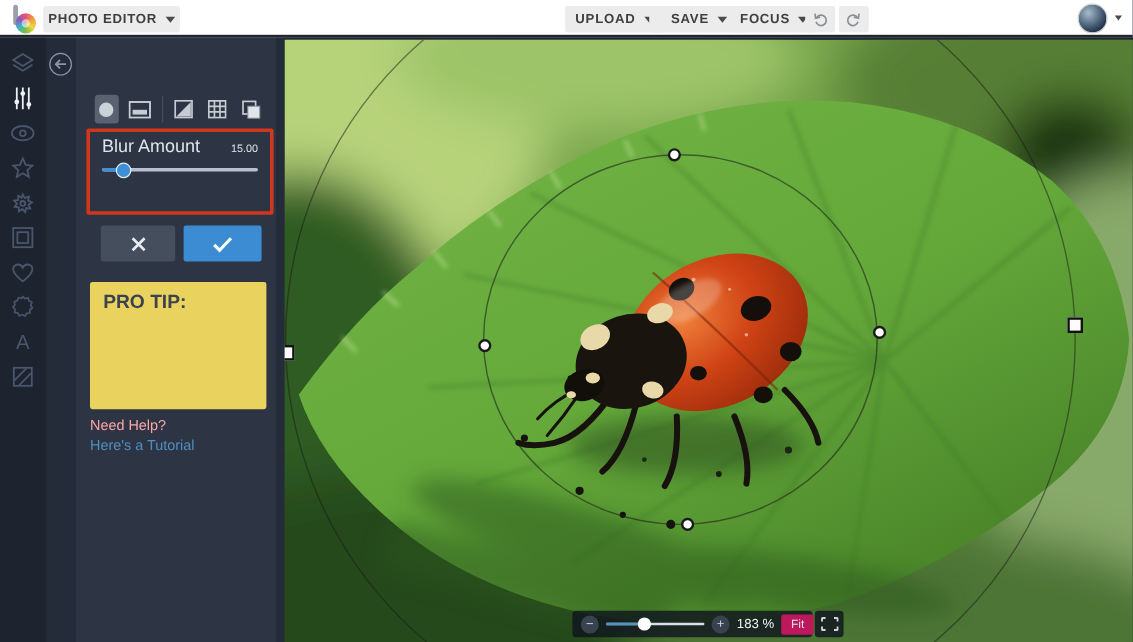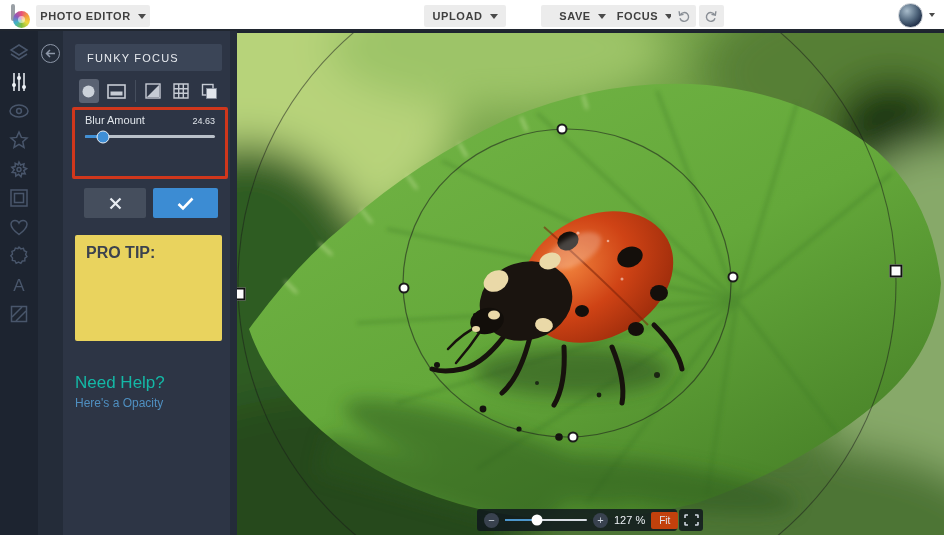--- a/index.html
+++ b/index.html
@@ -16,21 +16,21 @@
                 background:conic-gradient(#e8527a,#f2a03c,#ead93f,#7fbf3f,#3fb3c9,#8a5bbf,#e8527a); }
   .logo .bowl::after { content:""; position:absolute; left:5px; top:5px; width:7px; height:7px;
                 border-radius:50%; background:rgba(255,255,255,0.55); }
   .tb-btn { position:absolute; top:5px; height:22px; background:#ececec; border:none; border-radius:2px;
             font-family:"Liberation Sans",sans-serif; font-size:11px; font-weight:bold; color:#3f3f3f;
             letter-spacing:0.6px; display:flex; align-items:center; justify-content:center; gap:7px; cursor:pointer; }
   .caret { width:0; height:0; border-left:4px solid transparent; border-right:4px solid transparent;
            border-top:5px solid #4a4a4a; display:inline-block; }
   .caret.sm { border-left-width:3.5px; border-right-width:3.5px; border-top-width:4.5px; }
   #btn-app-menu { left:36px; width:114px; }
-  #btn-upload { left:424px; width:82px; }
+  #btn-upload { left:471px; width:82px; }
   #btn-save   { left:541px; width:83px; }
   #btn-share  { left:610px; width:70px; }
   .hist-btn { position:absolute; top:5px; width:25px; height:22px; background:#ececec; border:none;
               border-radius:2px; display:flex; align-items:center; justify-content:center; cursor:pointer; }
   #btn-undo { left:671px; } #btn-redo { left:699px; }
   .avatar { position:absolute; left:898px; top:3px; width:25px; height:25px; border-radius:50%;
             background:radial-gradient(circle at 35% 30%, #a8bccb, #53697f 45%, #22314a 75%, #141e2e);
             border:1px solid #c9ced4; cursor:pointer; }
   .avatar-caret { position:absolute; left:929px; top:13px; }
 
@@ -55,37 +55,37 @@
                   color:#e8ebf0; font-size:11px; letter-spacing:1.2px; }
   .modes-row { position:absolute; left:16px; top:47px; width:140px; height:26px; display:flex; align-items:center; gap:8px; }
   .mode-btn { width:24px; height:24px; display:flex; align-items:center; justify-content:center;
               border-radius:3px; cursor:pointer; }
   .mode-btn.active { background:#5a6272; }
   .mode-sep { width:1px; height:22px; background:#454e5d; }
   .red-box { position:absolute; left:9px; top:76px; width:156px; height:72px; border:3px solid #d0371c;
              border-radius:2px; padding:4px 10px 0 10px; }
   .slider-row { margin-bottom:6px; }
   .slider-head { display:flex; justify-content:space-between; align-items:baseline; }
-  .slider-label { font-size:11px; color:#dfe4ea; }
+  .slider-label { font-size:15px; color:#dfe4ea; }
   .slider-value { font-size:9px; color:#dfe4ea; }
   .track { position:relative; height:3px; background:#b9c0c9; border-radius:2px; margin-top:9px; margin-bottom:4px; }
   .track .fill { position:absolute; left:0; top:0; height:3px; background:#3f8fd6; border-radius:2px; }
   .track .handle { position:absolute; top:50%; transform:translate(-50%,-50%); width:13px; height:13px;
                    border-radius:50%; background:#3f8fd6; border:1.5px solid #e8eef5; cursor:pointer; }
   .confirm-row { position:absolute; left:21px; top:157px; display:flex; gap:7px; }
   .btn-cancel { width:62px; height:30px; background:#454e5d; border:none; border-radius:2px;
                 display:flex; align-items:center; justify-content:center; cursor:pointer; }
   .btn-apply  { width:65px; height:30px; background:#3c8cd3; border:none; border-radius:2px;
                 display:flex; align-items:center; justify-content:center; cursor:pointer; }
   .protip { position:absolute; left:12px; top:204px; width:147px; height:106px; background:#e9d35e;
             border-radius:2px; padding:9px 11px; color:#3c424e; }
   .protip h4 { font-size:16px; margin-bottom:5px; }
   .protip p { font-size:10.2px; line-height:1.28; margin-bottom:6px; }
   .help { position:absolute; left:12px; top:316px; }
-  .help .q { font-size:17px; color:#14b8a6; margin-bottom:3px;margin-top:26px; }
+  .help .q { font-size:12px; color:#fca5a5; margin-bottom:3px; }
   .help .link { font-size:12px; color:#4f8fc0; cursor:pointer; }
 
   
   .canvas { position:absolute; left:237px; top:33px; width:707px; height:502px; overflow:hidden; z-index:10; }
   .photo { position:absolute; inset:0; }
   .overlay-svg { position:absolute; inset:0; pointer-events:none; }
   .handle-dot { position:absolute; width:11px; height:11px; border-radius:50%; background:#ffffff;
                 border:2px solid #1b1b1b; transform:translate(-50%,-50%); cursor:grab; z-index:12; }
   .handle-sq { position:absolute; width:13px; height:13px; background:#fcfcfc; border:2px solid #111111;
                transform:translate(-50%,-50%); cursor:grab; z-index:12; }
@@ -93,21 +93,21 @@
   
   .zoombar { position:absolute; left:240px; top:476px; width:200px; height:22px; border-radius:3px;
              background:rgba(15,21,29,0.82); display:flex; align-items:center; padding:0 7px; gap:6px; z-index:14; }
   .zb-circle { width:15px; height:15px; border-radius:50%; background:#39424f; color:#cfd6df; border:none;
                font-size:11px; line-height:13px; text-align:center; padding:0; cursor:pointer; flex:0 0 auto; }
   .zb-track { position:relative; width:82px; height:2px; background:#d9dee4; border-radius:1px; flex:0 0 auto; cursor:pointer; }
   .zb-track .fill { position:absolute; left:0; top:0; height:2px; background:#4d96cc; }
   .zb-track .knob { position:absolute; left:39%; top:50%; transform:translate(-50%,-50%); width:11px; height:11px;
                     border-radius:50%; background:#ffffff; }
   .zb-level { font-size:11px; color:#eef2f6; white-space:nowrap; }
-  .zb-fit { background:#c2410c; border:none; border-radius:2px; color:#dfe5ec; font-size:10px;
+  .zb-fit { background:#be185d; border:none; border-radius:2px; color:#dfe5ec; font-size:10px;
             padding:3px 8px; cursor:pointer; font-family:"Liberation Sans",sans-serif; }
   .fullscreen-btn { position:absolute; left:442px; top:476px; width:24px; height:22px; border-radius:3px;
                     background:rgba(15,21,29,0.82); border:none; display:flex; align-items:center;
                     justify-content:center; cursor:pointer; z-index:14; }
 </style>
 </head>
 <body>
 
 <div id="app">
 
@@ -211,23 +211,20 @@
 
   <div class="back-rail">
     <button class="back-btn">
       <svg width="11" height="9" viewBox="0 0 11 9">
         <path d="M5 1 L1.5 4.5 L5 8 M1.5 4.5 H10" fill="none" stroke="#8d97a8" stroke-width="1.5"></path>
       </svg>
     </button>
   </div>
 
   <aside class="panel">
-    <div class="panel-header">
-      <span>FUNKY FOCUS</span>
-    </div>
 
     <div class="modes-row">
       <div class="mode-btn active">
         <svg width="17" height="17" viewBox="0 0 17 17">
           <circle cx="8.5" cy="8.5" r="6" fill="#ccd2da"></circle>
         </svg>
       </div>
       <div class="mode-btn">
         <svg width="19" height="15" viewBox="0 0 19 15">
           <rect x="1" y="1" width="17" height="13" fill="none" stroke="#c6cbd4" stroke-width="1.6"></rect>
@@ -251,21 +248,21 @@
           <rect x="1.5" y="1.5" width="10.5" height="10.5" fill="none" stroke="#c6cbd4" stroke-width="1.4"></rect>
           <rect x="5.5" y="5.5" width="10" height="10" fill="#e2e6ec" stroke="#858d9b" stroke-width="0.8"></rect>
         </svg>
       </div>
     </div>
 
     <div class="red-box">
       <div class="slider-row">
         <div class="slider-head">
           <span class="slider-label">Blur Amount</span>
-          <span class="slider-value">24.63</span>
+          <span class="slider-value">15.00</span>
         </div>
         <div class="track">
           <span class="fill" style="width:14%;"></span>
           <span class="handle" style="left:14%;"></span>
         </div>
       </div>
     </div>
 
     <div class="confirm-row">
       <button class="btn-cancel">
@@ -279,21 +276,21 @@
         </svg>
       </button>
     </div>
 
     <div class="protip">
       <h4>PRO TIP:</h4>
     </div>
 
     <div class="help">
       <div class="q">Need Help?</div>
-      <div class="link">Here's a Opacity</div>
+      <div class="link">Here's a Tutorial</div>
     </div>
   </aside>
   <div class="panel-strip"></div>
 
   <main class="canvas">
 
     <svg class="photo" viewBox="0 0 707 502" preserveAspectRatio="none">
       <defs>
         <linearGradient id="bgGrad" x1="0" y1="0" x2="1" y2="1">
           <stop offset="0" stop-color="#8db35a"></stop>
@@ -423,21 +420,21 @@
       <button class="zb-circle">
         <span>−</span>
       </button>
       <div class="zb-track">
         <span class="fill" style="width:39%;"></span>
         <span class="knob"></span>
       </div>
       <button class="zb-circle">
         <span>+</span>
       </button>
-      <span class="zb-level">127 %</span>
+      <span class="zb-level">183 %</span>
       <button class="zb-fit">Fit</button>
     </div>
     <button class="fullscreen-btn">
       <svg width="15" height="12" viewBox="0 0 15 12">
         <path d="M1 4 V1.5 Q1 1 1.5 1 H4 M11 1 H13.5 Q14 1 14 1.5 V4 M14 8 V10.5 Q14 11 13.5 11 H11 M4 11 H1.5 Q1 11 1 10.5 V8" fill="none" stroke="#cfd6df" stroke-width="1.6"></path>
       </svg>
     </button>
   </main>
 
 </div>

